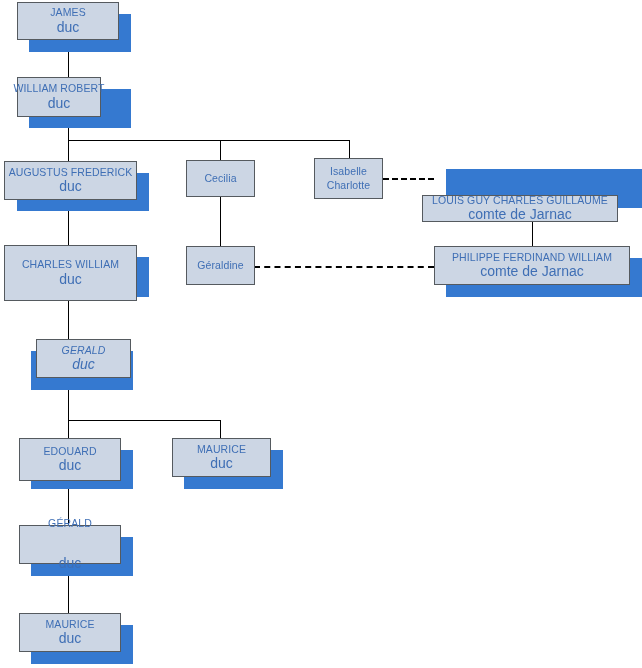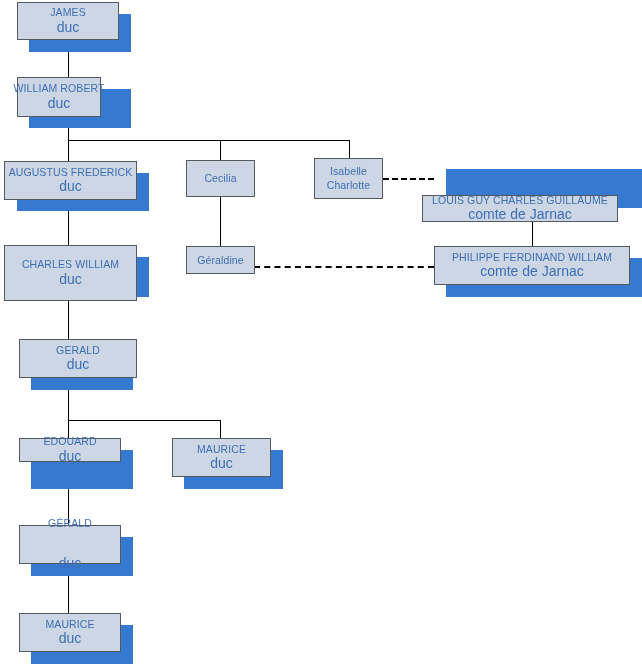--- a/index.html
+++ b/index.html
@@ -140,35 +140,35 @@
   <div class="node" style="left:422px; top:157px; width:196px; height:27px;margin-top:38px;">
     <span class="nm">LOUIS GUY CHARLES GUILLAUME</span>
     <span class="ti">comte de Jarnac</span>
   </div>
 
   <div class="node" style="left:4px; top:245px; width:133px; height:56px;">
     <span class="nm">CHARLES WILLIAM</span>
     <span class="ti">duc</span>
   </div>
 
-  <div class="node" style="left:186px; top:246px; width:69px; height:28px;">
+  <div class="node" style="left:186px; top:246px; width:69px; height:39px;">
     <span class="nm">Géraldine</span>
   </div>
 
   <div class="node" style="left:434px; top:246px; width:196px; height:39px;">
     <span class="nm">PHILIPPE FERDINAND WILLIAM</span>
     <span class="ti">comte de Jarnac</span>
   </div>
 
-  <div class="node" style="left:19px; top:339px; width:118px; height:39px;">
+  <div class="node" style="left:36px; top:339px; width:95px; height:39px;font-style:italic;">
     <span class="nm">GERALD</span>
     <span class="ti">duc</span>
   </div>
 
-  <div class="node" style="left:19px; top:438px; width:102px; height:24px;">
+  <div class="node" style="left:19px; top:438px; width:102px; height:43px;">
     <span class="nm">EDOUARD</span>
     <span class="ti">duc</span>
   </div>
 
   <div class="node" style="left:172px; top:438px; width:99px; height:39px;">
     <span class="nm">MAURICE</span>
     <span class="ti">duc</span>
   </div>
 
   <div class="node" style="left:19px; top:525px; width:102px; height:39px;gap:25px;">

